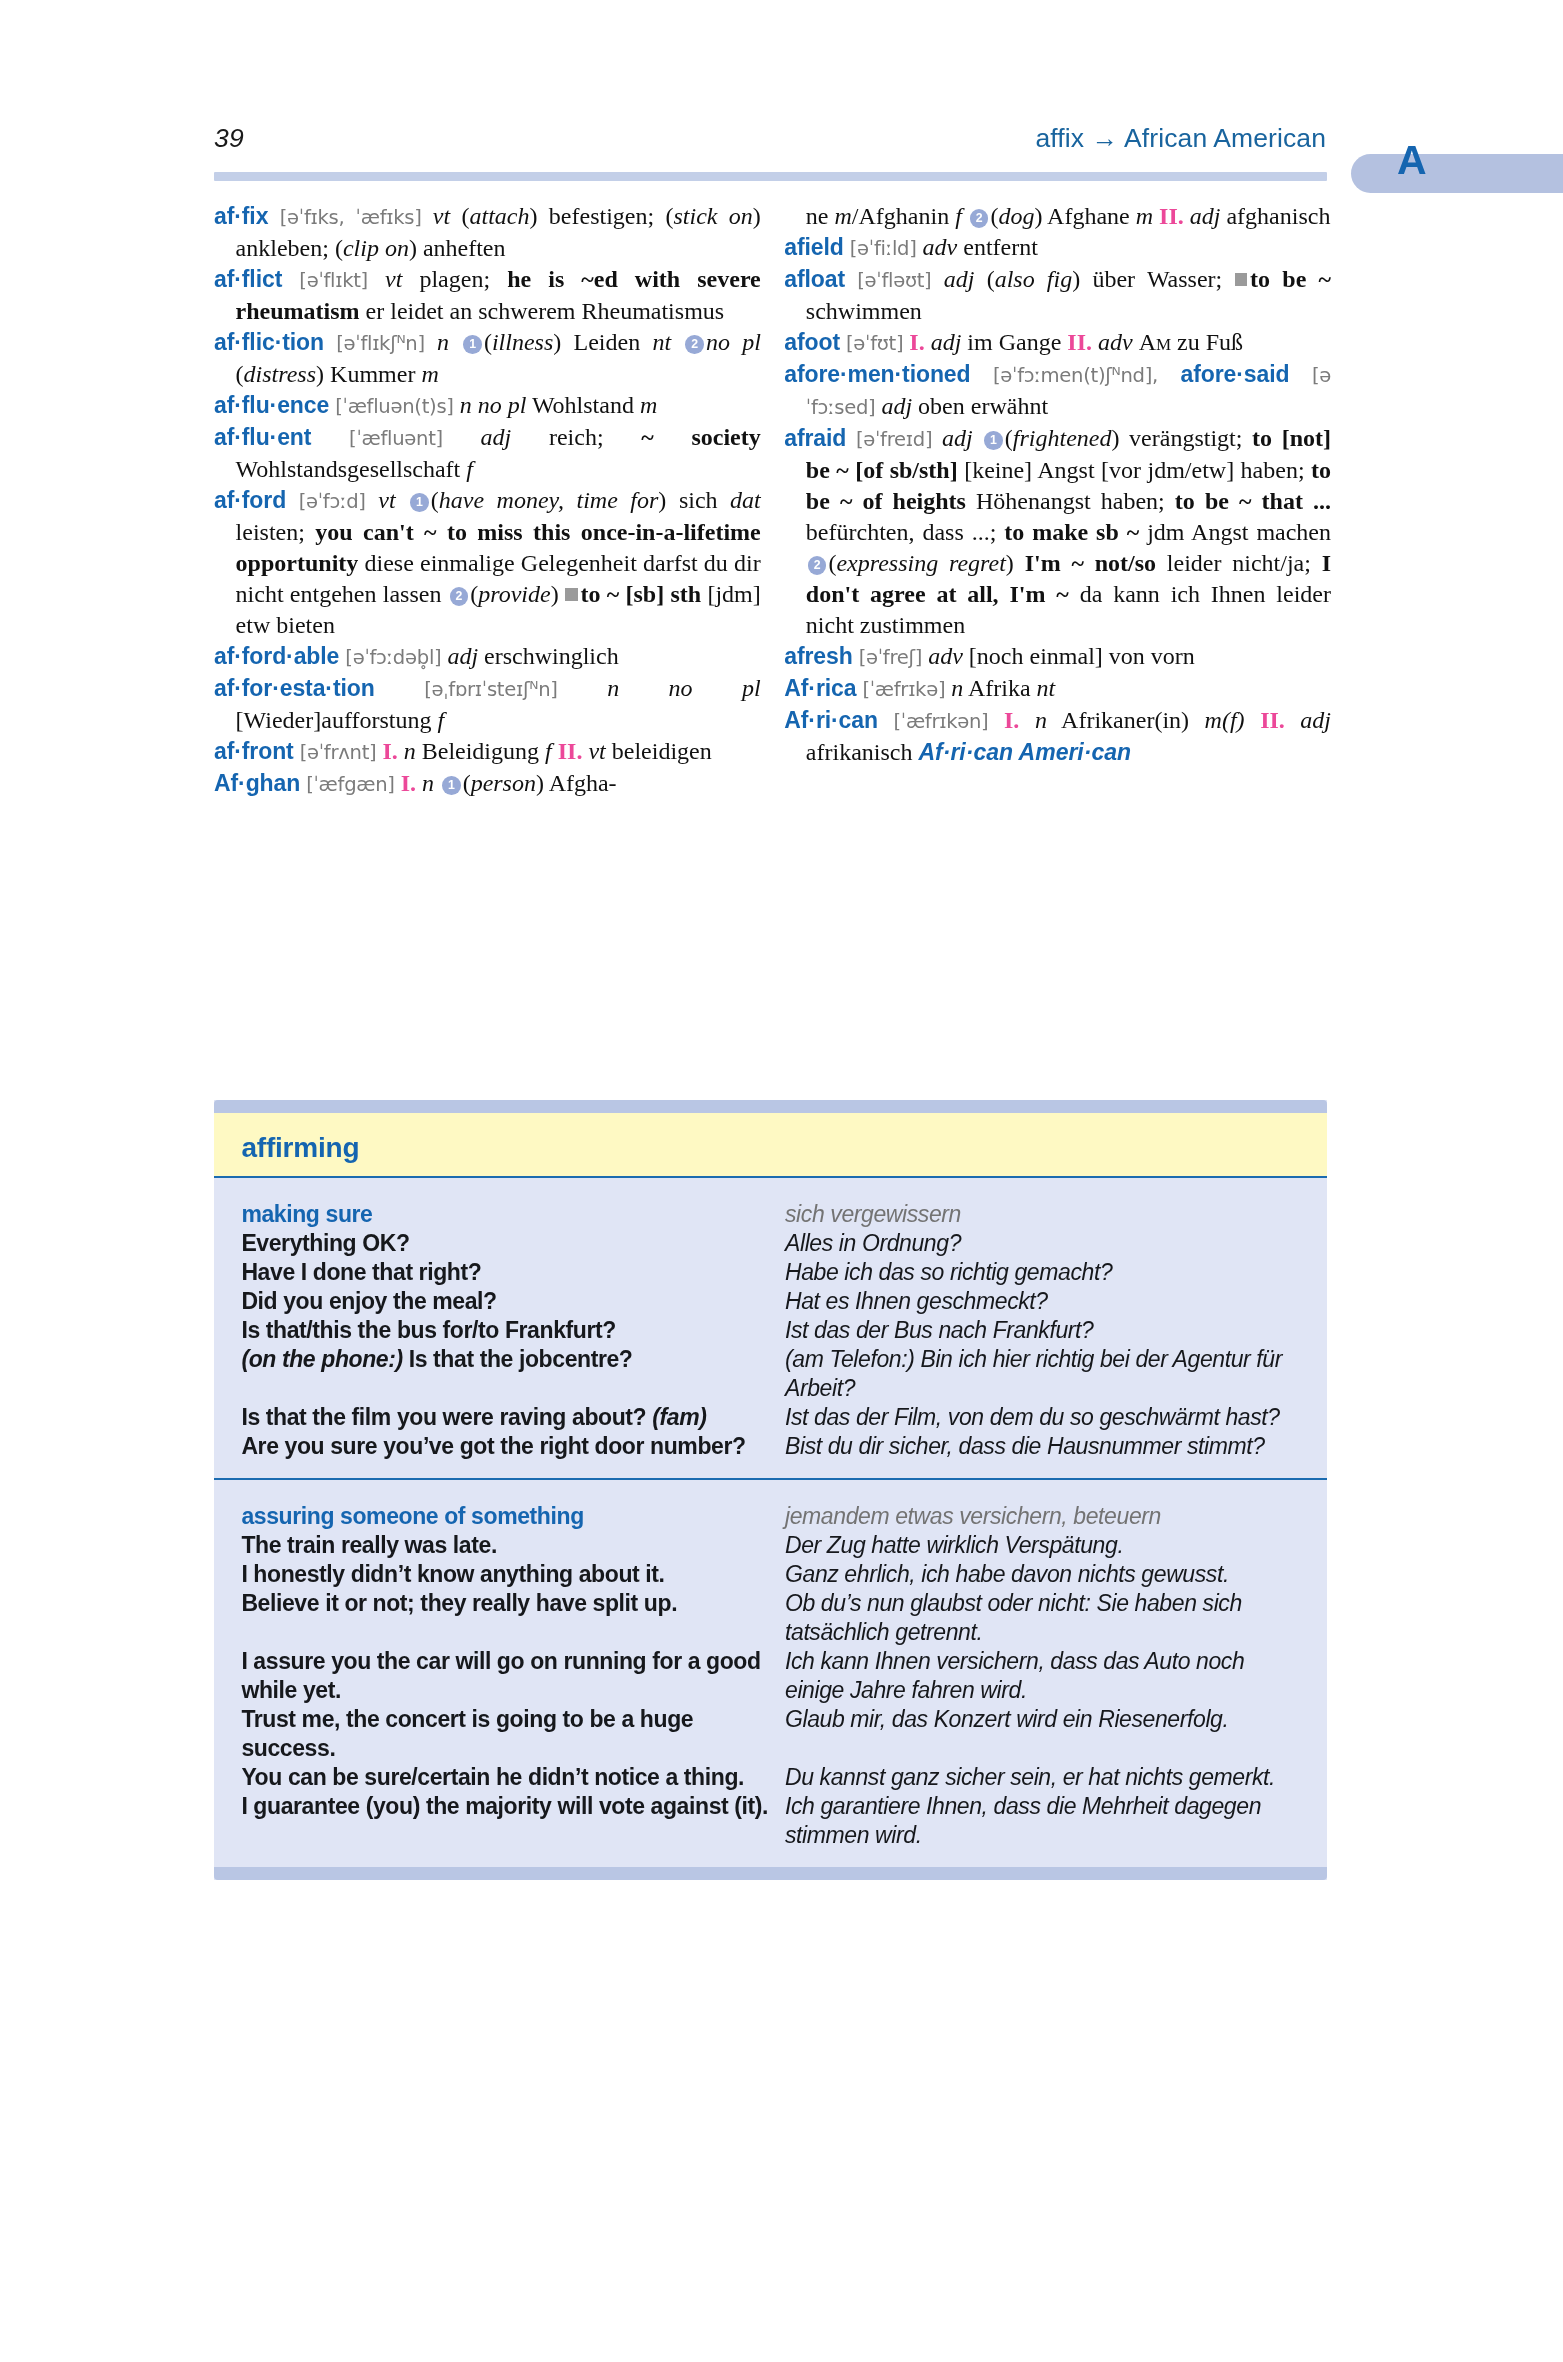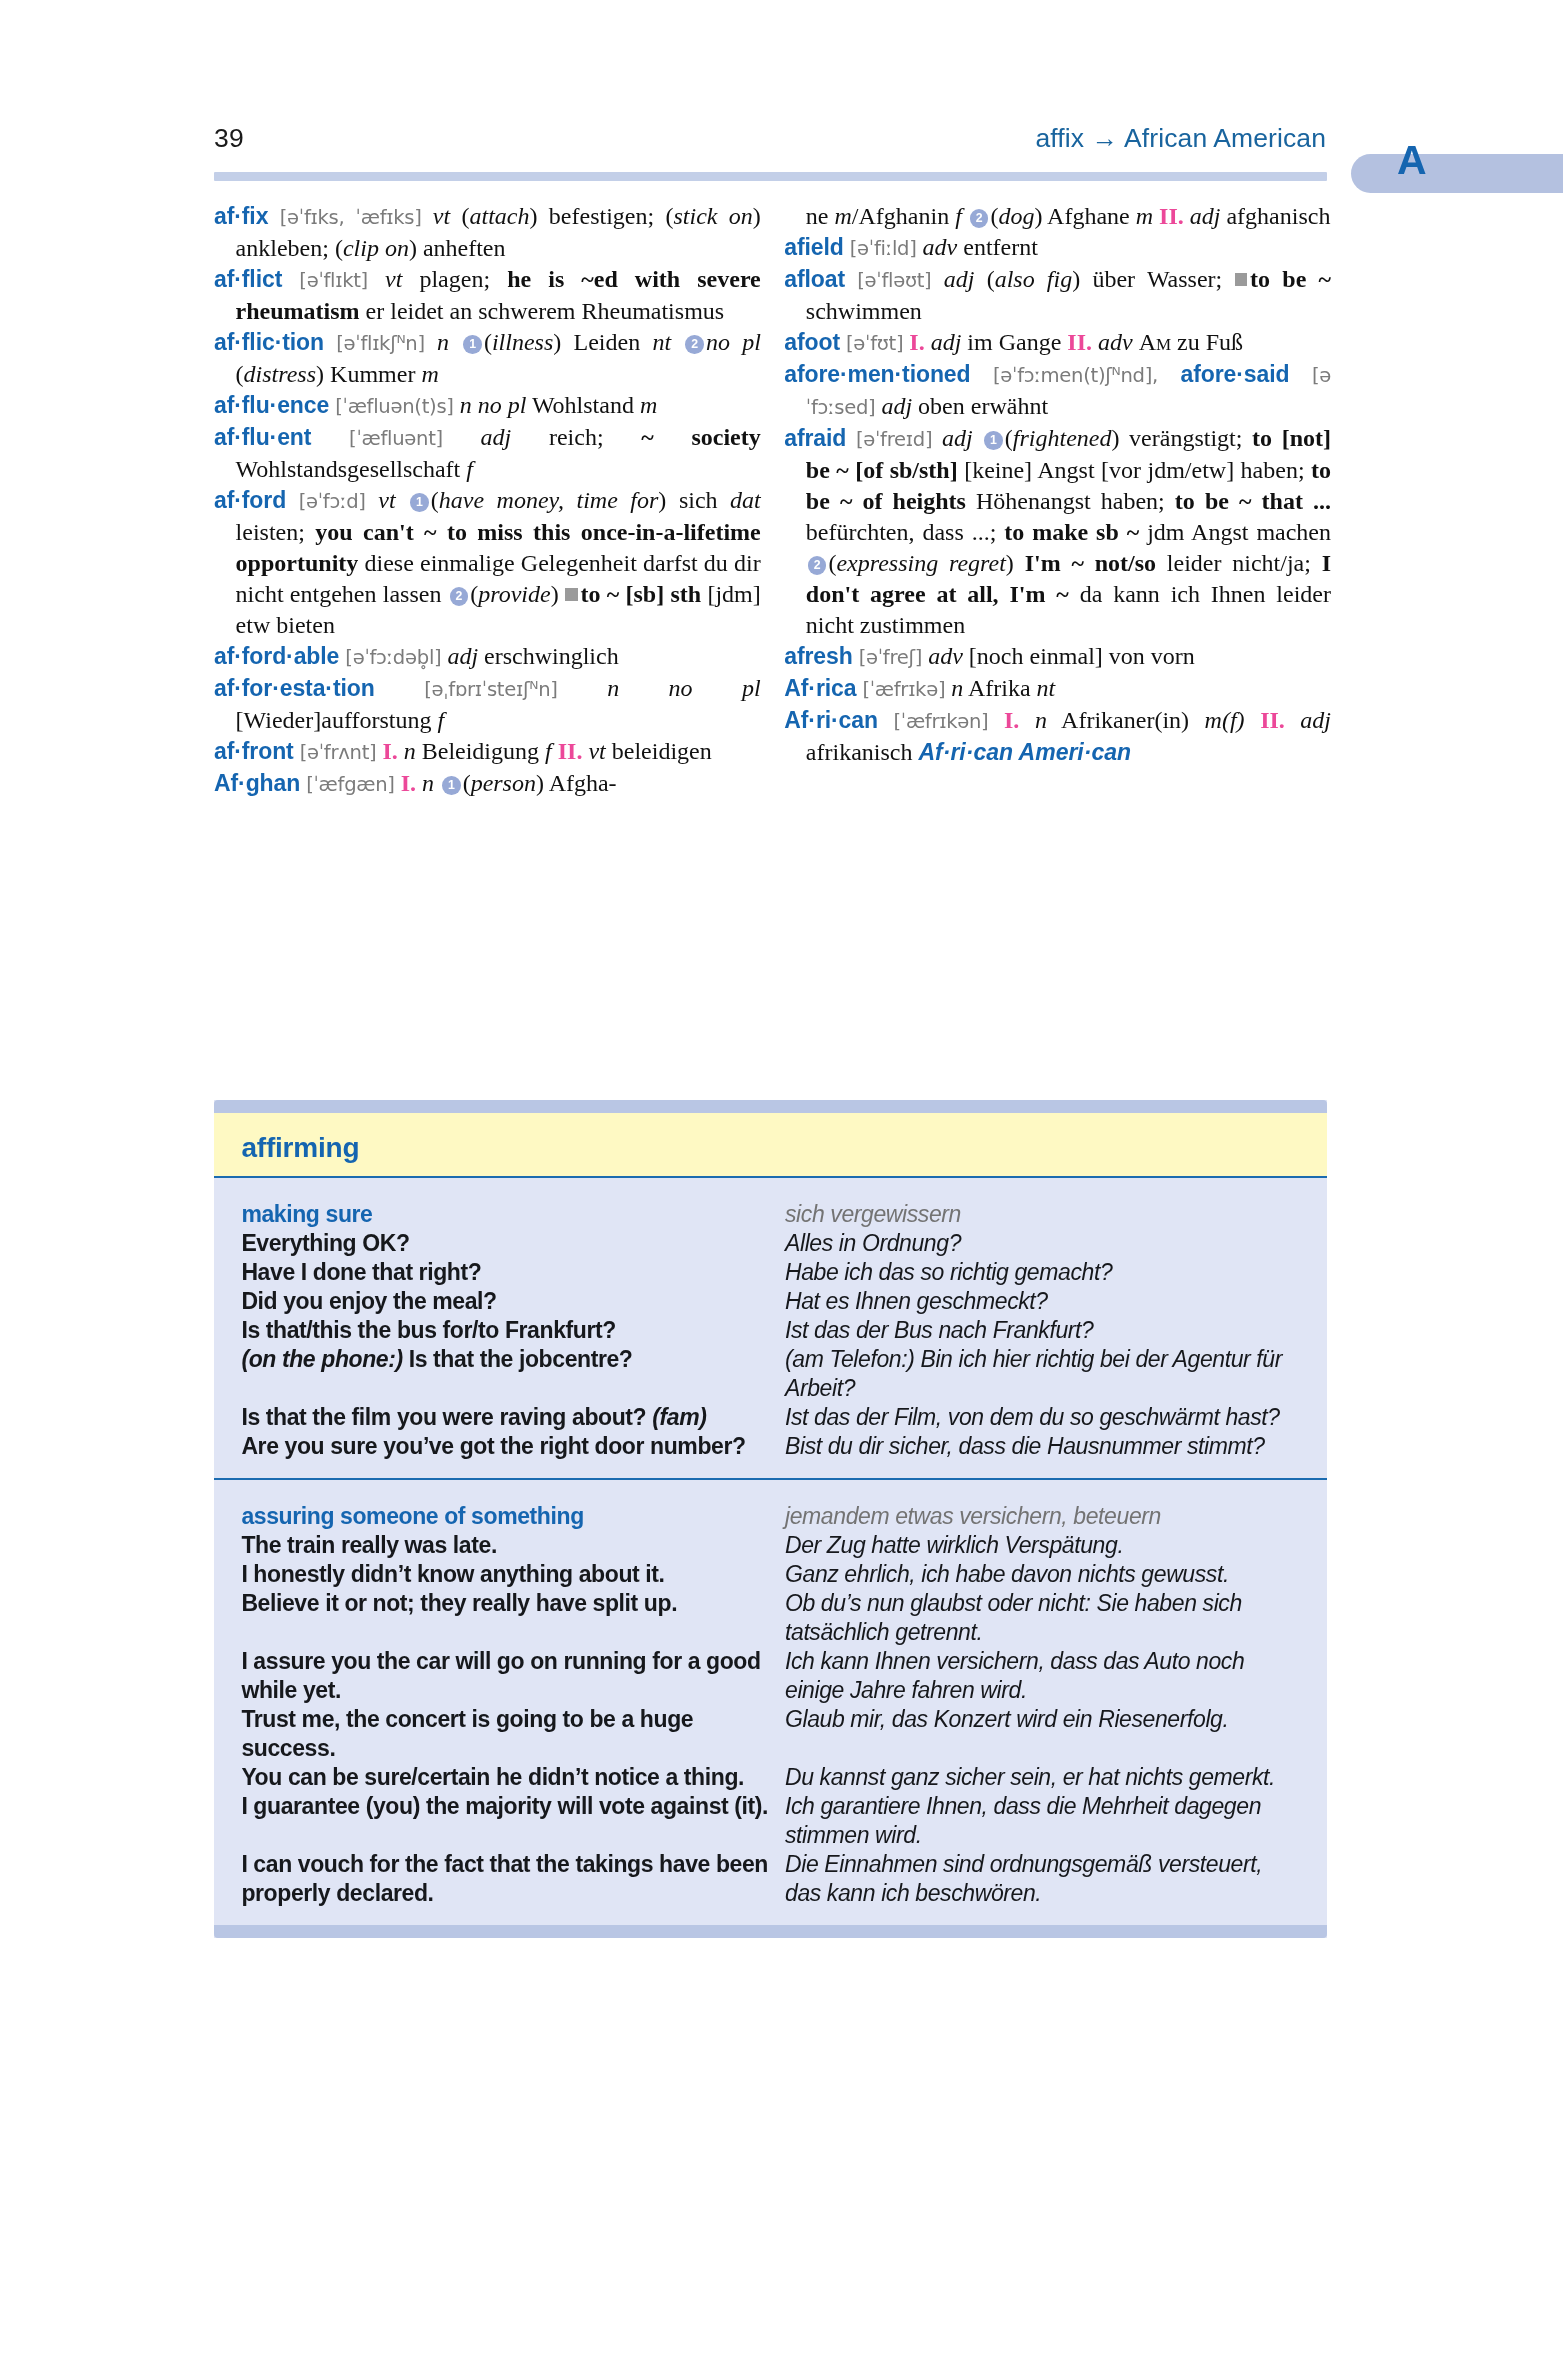--- a/index.html
+++ b/index.html
@@ -24,20 +24,21 @@
     height: 39px;
     display: flex;
     align-items: baseline;
     justify-content: space-between;
   }
   .folio {
     font-family: "Liberation Sans", "DejaVu Sans", sans-serif;
     font-size: 26.5px;
     color: #1a1a1a;
     letter-spacing: 0.2px;
+    font-style: italic;
   }
   .head-guide {
     font-family: "Liberation Sans", "DejaVu Sans", sans-serif;
     font-size: 26.5px;
     color: #19649e;
     letter-spacing: 0.1px;
   }
 
   
   #head-rule {
@@ -328,21 +329,17 @@
           <div class="bcol-de">Glaub mir, das Konzert wird ein Riesenerfolg.</div>
         </div>
         <div class="brow">
           <div class="bcol-en">You can be sure/certain he didn’t notice a thing.</div>
           <div class="bcol-de">Du kannst ganz sicher sein, er hat nichts gemerkt.</div>
         </div>
         <div class="brow">
           <div class="bcol-en">I guarantee (you) the majority will vote against (it).</div>
           <div class="bcol-de">Ich garantiere Ihnen, dass die Mehrheit dagegen stimmen wird.</div>
         </div>
-        <div class="brow">
-          <div class="bcol-en">I can vouch for the fact that the takings have been properly declared.</div>
-          <div class="bcol-de">Die Einnahmen sind ordnungsgemäß versteuert, das kann ich beschwören.</div>
-        </div>
       </div>
     </div>
   <div id="box-bottom-rule"></div>
 </div>
 
 
 </body></html>

